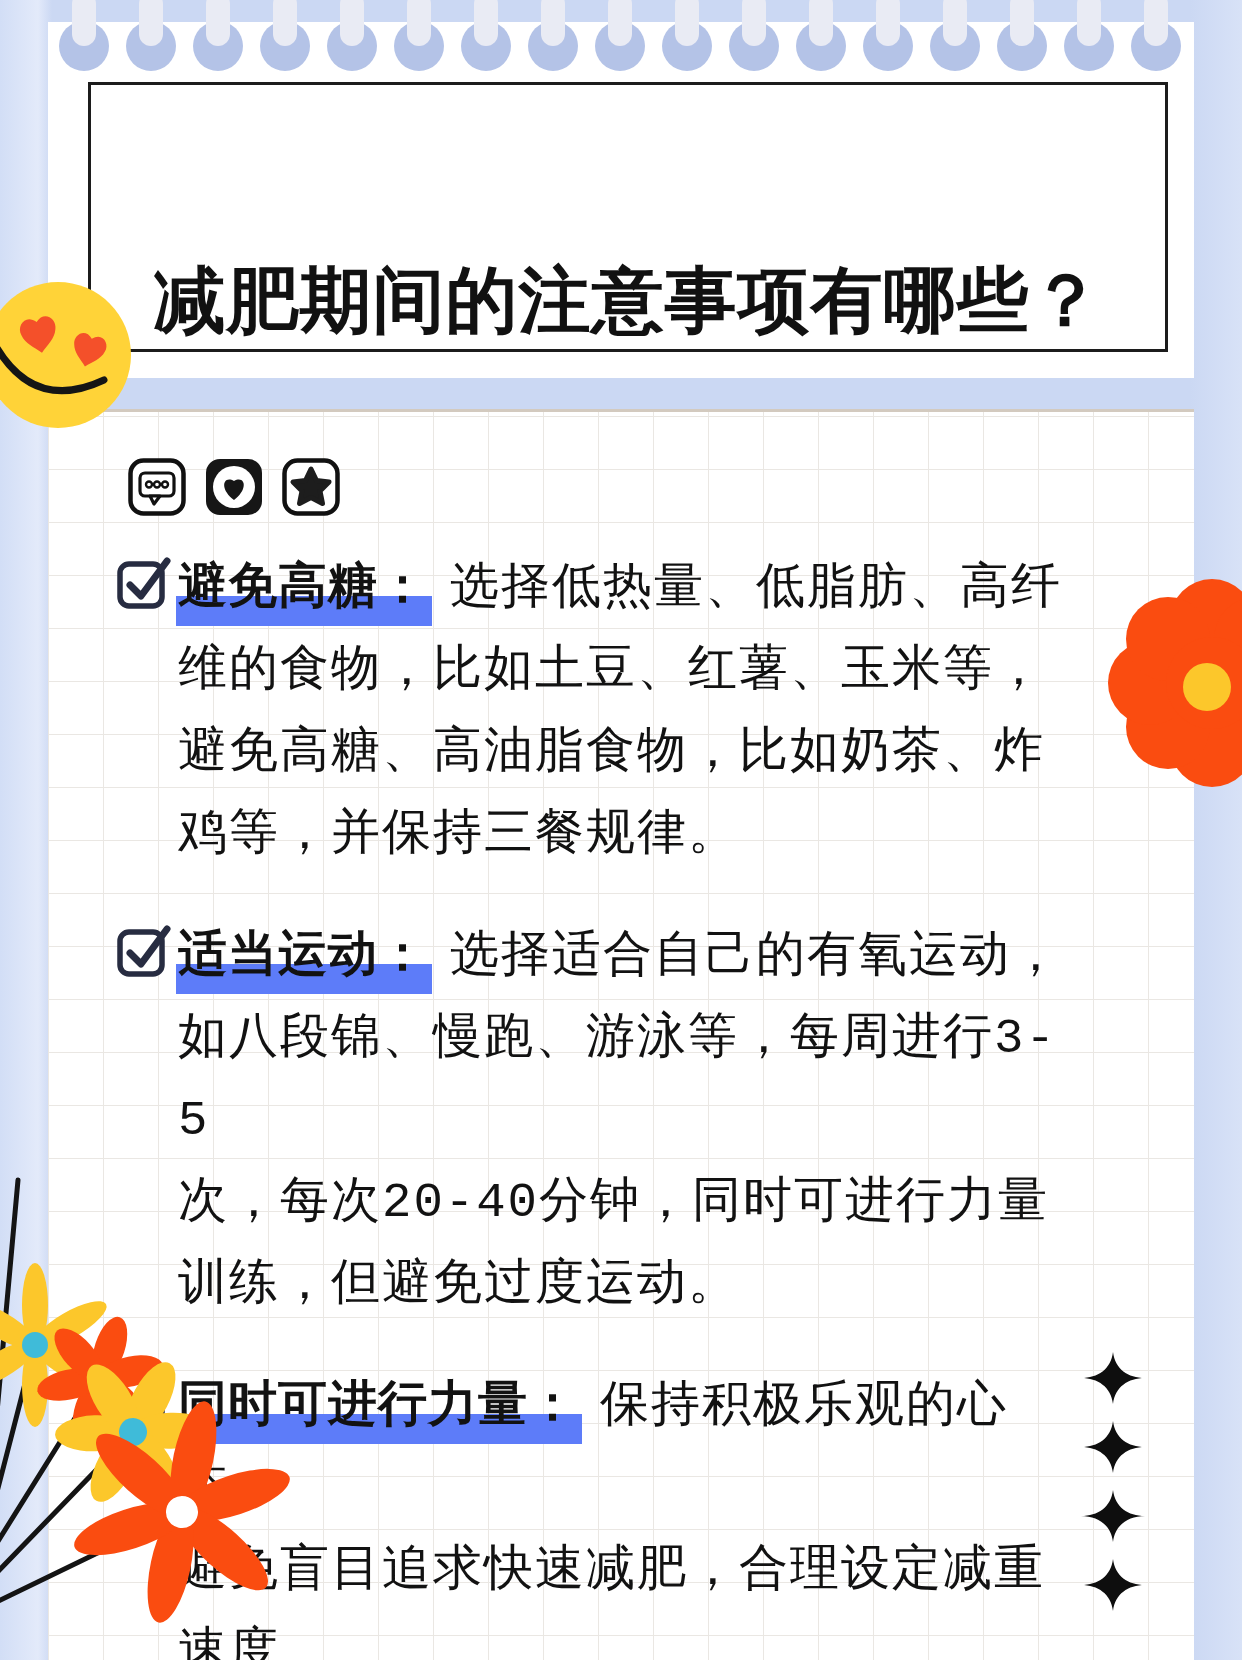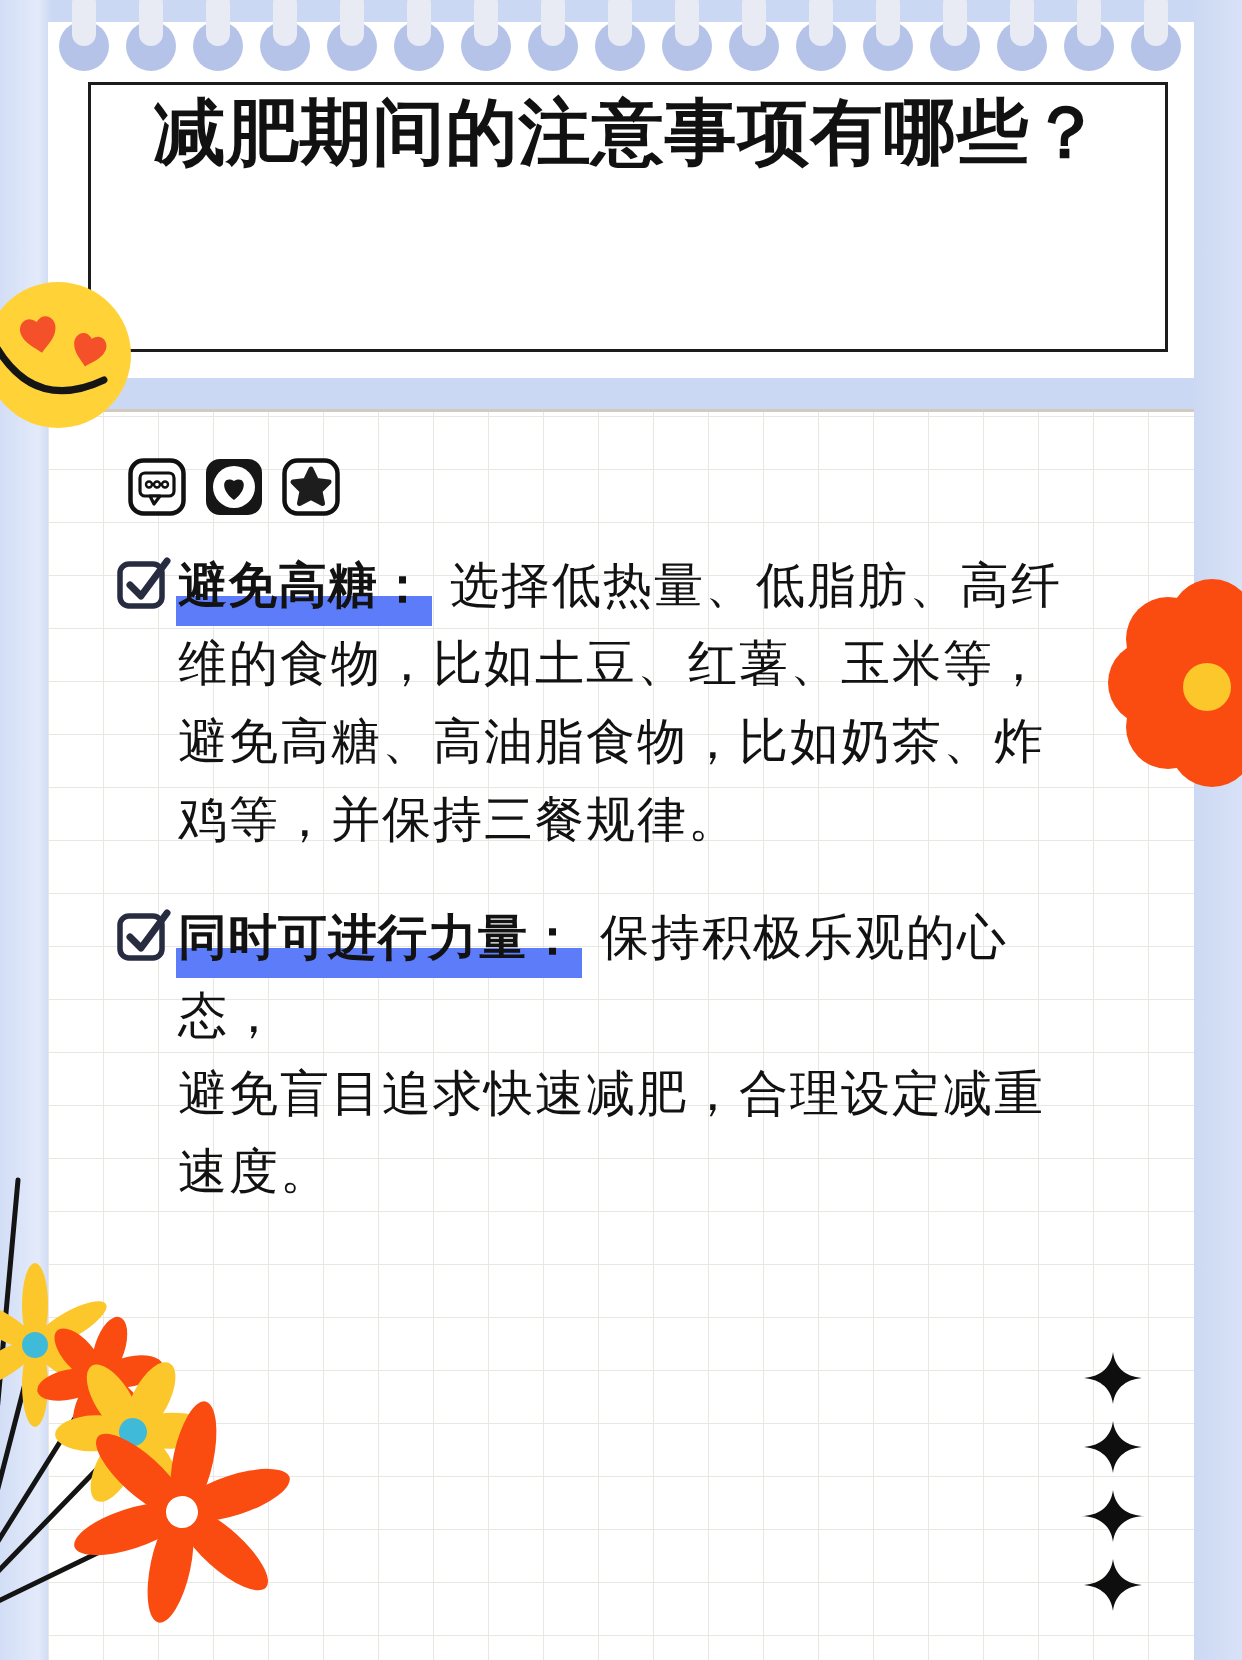--- a/index.html
+++ b/index.html
@@ -6,21 +6,21 @@
   body{
     width:1242px;height:1660px;position:relative;overflow:hidden;
     background:linear-gradient(90deg,#d2def6 0px,#e3eafa 38px,#cbd8f3 52px,#cbd8f3 1190px,#d8e2f7 1242px);
     font-family:"Liberation Sans","DejaVu Sans",sans-serif;
   }
   
   .ring-circle{position:absolute;width:50px;height:50px;border-radius:50%;background:#b4c3e7;top:21px;z-index:3;}
   .ring-strip{position:absolute;width:24px;height:54px;border-radius:12px;background:#e9ebf4;top:-8px;z-index:4;}
   
   .page-top{position:absolute;left:48px;top:22px;width:1146px;height:356px;background:#ffffff;z-index:2;}
-  .title-box{position:absolute;left:40px;top:60px;width:1080px;height:270px;background:#ffffff;border:3px solid #1c1c1c;box-sizing:border-box;display:flex;align-items:flex-start;justify-content:center;}
+  .title-box{position:absolute;left:40px;top:60px;width:1080px;height:270px;background:#ffffff;border:3px solid #1c1c1c;box-sizing:border-box;display:flex;align-items:flex-end;justify-content:center;}
   .title-text{font-size:72px;font-weight:900;color:#111;letter-spacing:1px;white-space:nowrap;}
   
   .smiley{position:absolute;left:-16px;top:280px;width:150px;height:150px;z-index:6;}
   
   .grid-page{position:absolute;left:48px;top:409px;width:1146px;height:1251px;z-index:2;
     background-color:#fff;
     border-top:3px solid #d3cabf;box-sizing:border-box;
     background-image:
       linear-gradient(#eae7e3 1px,transparent 1px),
       linear-gradient(90deg,#eae7e3 1px,transparent 1px);
@@ -30,21 +30,21 @@
   
   .icons-row{position:absolute;left:80px;top:46px;display:flex;gap:19px;}
   .icon-badge{width:58px;height:58px;}
   
   .sections{position:absolute;left:72px;top:134px;width:968px;}
   .section{position:relative;padding-left:58px;margin-bottom:40px;}
   .section p{margin:0;font-size:49px;line-height:78px;color:#121212;letter-spacing:2px;font-weight:500;}
   .checkbox{position:absolute;left:-4px;top:8px;width:56px;height:56px;}
   .sec-label{position:relative;font-weight:900;letter-spacing:1px;margin-right:22px;white-space:nowrap;}
   .sec-label::after{content:"";position:absolute;left:-2px;right:-4px;top:38px;height:30px;background:#5d7cf9;z-index:-1;}
-  .sec-body{white-space:pre-line;}
+  .sec-body{white-space:pre-line;font-family:Liberation Mono, monospace;}
   
   .flower-right{position:absolute;left:1095px;top:560px;width:147px;height:260px;z-index:5;overflow:visible;}
   .bouquet{position:absolute;left:-20px;top:1150px;width:330px;height:510px;z-index:5;overflow:visible;}
   .sparkles{position:absolute;left:1081px;top:1352px;width:64px;z-index:4;}
   .sparkle{display:block;margin-bottom:17px;}
 </style>
 </head>
 <body>
 
 <div id="rings">
@@ -128,20 +128,30 @@
       <svg class="checkbox" viewBox="0 0 56 56">
         <rect x="4" y="10" width="42" height="42" rx="9" fill="#fff" stroke="#272c41" stroke-width="5.5"></rect>
         <path d="M14 31 L25 42 L51 7" fill="none" stroke="#272c41" stroke-width="7" stroke-linecap="round" stroke-linejoin="round"></path>
       </svg>
       <p><span class="sec-label">避免高糖：</span><span class="sec-body">选择低热量、低脂肪、高纤
 维的食物，比如土豆、红薯、玉米等，
 避免高糖、高油脂食物，比如奶茶、炸
 鸡等，并保持三餐规律。</span></p>
     </div>
 
+    <div class="section">
+      <svg class="checkbox" viewBox="0 0 56 56">
+        <rect x="4" y="10" width="42" height="42" rx="9" fill="#fff" stroke="#272c41" stroke-width="5.5"></rect>
+        <path d="M14 31 L25 42 L51 7" fill="none" stroke="#272c41" stroke-width="7" stroke-linecap="round" stroke-linejoin="round"></path>
+      </svg>
+      <p><span class="sec-label">适当运动：</span><span class="sec-body">选择适合自己的有氧运动，
+如八段锦、慢跑、游泳等，每周进行3-5
+次，每次20-40分钟，同时可进行力量
+训练，但避免过度运动。</span></p>
+    </div>
 
     <div class="section">
       <svg class="checkbox" viewBox="0 0 56 56">
         <rect x="4" y="10" width="42" height="42" rx="9" fill="#fff" stroke="#272c41" stroke-width="5.5"></rect>
         <path d="M14 31 L25 42 L51 7" fill="none" stroke="#272c41" stroke-width="7" stroke-linecap="round" stroke-linejoin="round"></path>
       </svg>
       <p><span class="sec-label">同时可进行力量：</span><span class="sec-body">保持积极乐观的心态，
 避免盲目追求快速减肥，合理设定减重
 速度。</span></p>
     </div>

